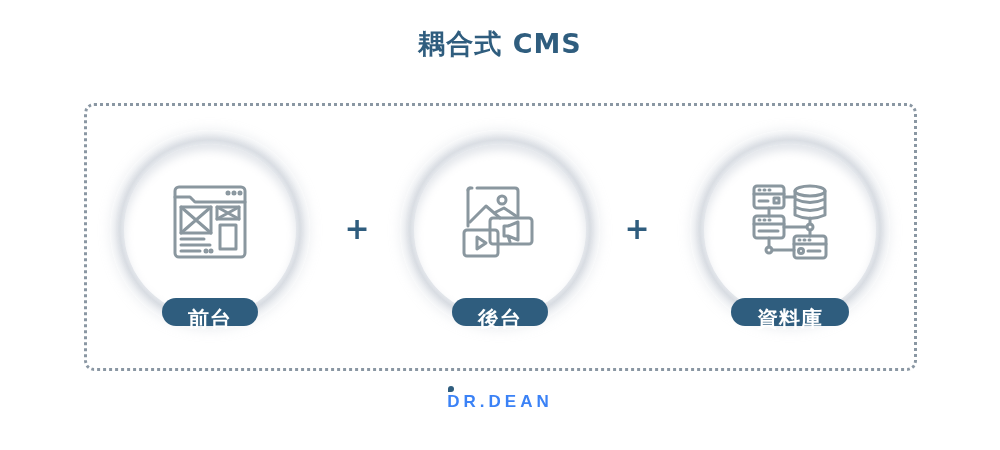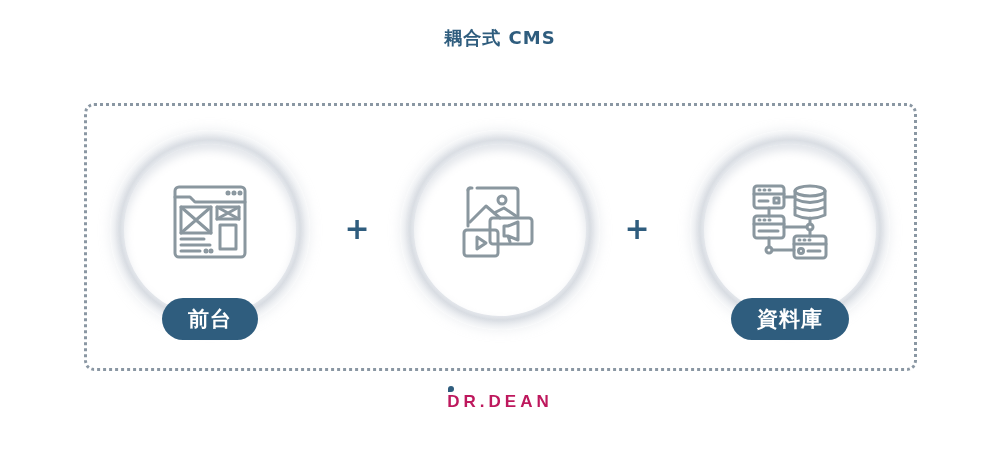--- a/index.html
+++ b/index.html
@@ -3,21 +3,21 @@
 <meta charset="utf-8">
 <style>
   html, body { margin: 0; padding: 0; }
   body {
     width: 1000px; height: 450px; background: #ffffff;
     position: relative; overflow: hidden;
     font-family: "DejaVu Sans", "Liberation Sans", sans-serif;
   }
   .title {
     position: absolute; top: 26px; left: 0; width: 1000px;
-    text-align: center; font-size: 18px; font-weight: bold; color: #2f5d7e;
+    text-align: center; font-size: 27px; font-weight: bold; color: #2f5d7e;
     letter-spacing: 1px;
   }
   .frame {
     position: absolute; left: 84px; top: 103px; width: 833px; height: 268px;
     border: 3px dotted #8a97a3; border-radius: 10px; box-sizing: border-box;
   }
   .node {
     position: absolute; top: 130px; width: 200px; height: 200px;
   }
   .ring {
@@ -26,31 +26,31 @@
     box-shadow: 0 0 12px rgba(200,206,214,0.35);
   }
   .inner {
     position: absolute; left: 14px; top: 14px; width: 172px; height: 172px; border-radius: 50%;
     background: #ffffff;
     box-shadow: 0 6px 10px rgba(190,198,208,0.45) inset, 0 -2px 6px rgba(230,233,238,0.5);
   }
   .icon { position: absolute; left: 60px; top: 52px; width: 80px; height: 80px; }
   .pill {
     position: absolute; left: 50%; top: 168px; transform: translateX(-50%);
-    height: 42px; padding: 0 26px; border-radius: 21px; background: #2f5d7e;
+    height: 28px; padding: 0 26px; border-radius: 21px; background: #2f5d7e;
     color: #ffffff; font-size: 21px; font-weight: bold; line-height: 42px;
     white-space: nowrap; letter-spacing: 1px;
   }
   .plus {
     position: absolute; top: 214px; font-size: 30px; font-weight: bold; color: #2f5d7e;
     width: 30px; text-align: center; line-height: 30px;
   }
   .logo {
     position: absolute; top: 392px; left: 0; width: 1000px; text-align: center;
-    color: #be185d; font-size: 17px; font-weight: bold; letter-spacing: 4px;
+    color: #3b82f6; font-size: 17px; font-weight: bold; letter-spacing: 4px;
     font-family: "Liberation Sans", sans-serif;
   }
   .logo .mark { display: inline-block; position: relative; }
   .logo .drop {
     position: absolute; left: 1px; top: -6px; width: 6px; height: 6px; border-radius: 50% 50% 50% 0;
     background: #2f5d7e;
   }
 </style>
 </head>
 <body>
@@ -88,20 +88,21 @@
   <svg class="icon" viewBox="0 0 80 80" fill="none" stroke="#8a979f" stroke-width="3" stroke-linecap="round" stroke-linejoin="round">
     <path d="M10 6 H12 M17 6 H55 Q58 6 58 9 V34 M8 8 V44"></path>
     <path d="M8 8 Q8 6 10 6"></path>
     <circle cx="42" cy="18" r="4"></circle>
     <path d="M10 40 L26 24 L40 36 M34 31 L44 26 L56 34"></path>
     <rect x="30" y="36" width="42" height="26" rx="3"></rect>
     <path d="M44 44 V54 M44 44 H48 L58 40 V58 L48 54 H44 M48 54 L50 60"></path>
     <rect x="4" y="48" width="34" height="26" rx="3"></rect>
     <path d="M17 55 L26 61 L17 67 Z"></path>
   </svg>
+  <div class="pill">後台</div>
 </div>
 
 <div class="plus" style="left:622px;">+</div>
 
 <div class="node" style="left:690px;text-align:right;">
   <div class="ring"></div>
   <div class="inner"></div>
   <svg class="icon" viewBox="0 0 80 80" fill="none" stroke="#8a979f" stroke-width="3" stroke-linecap="round" stroke-linejoin="round">
     <rect x="4" y="4" width="30" height="22" rx="3"></rect>
     <path d="M4 12 H34 M9 8 H10 M14 8 H15 M19 8 H20 M9 19 H18"></path>

